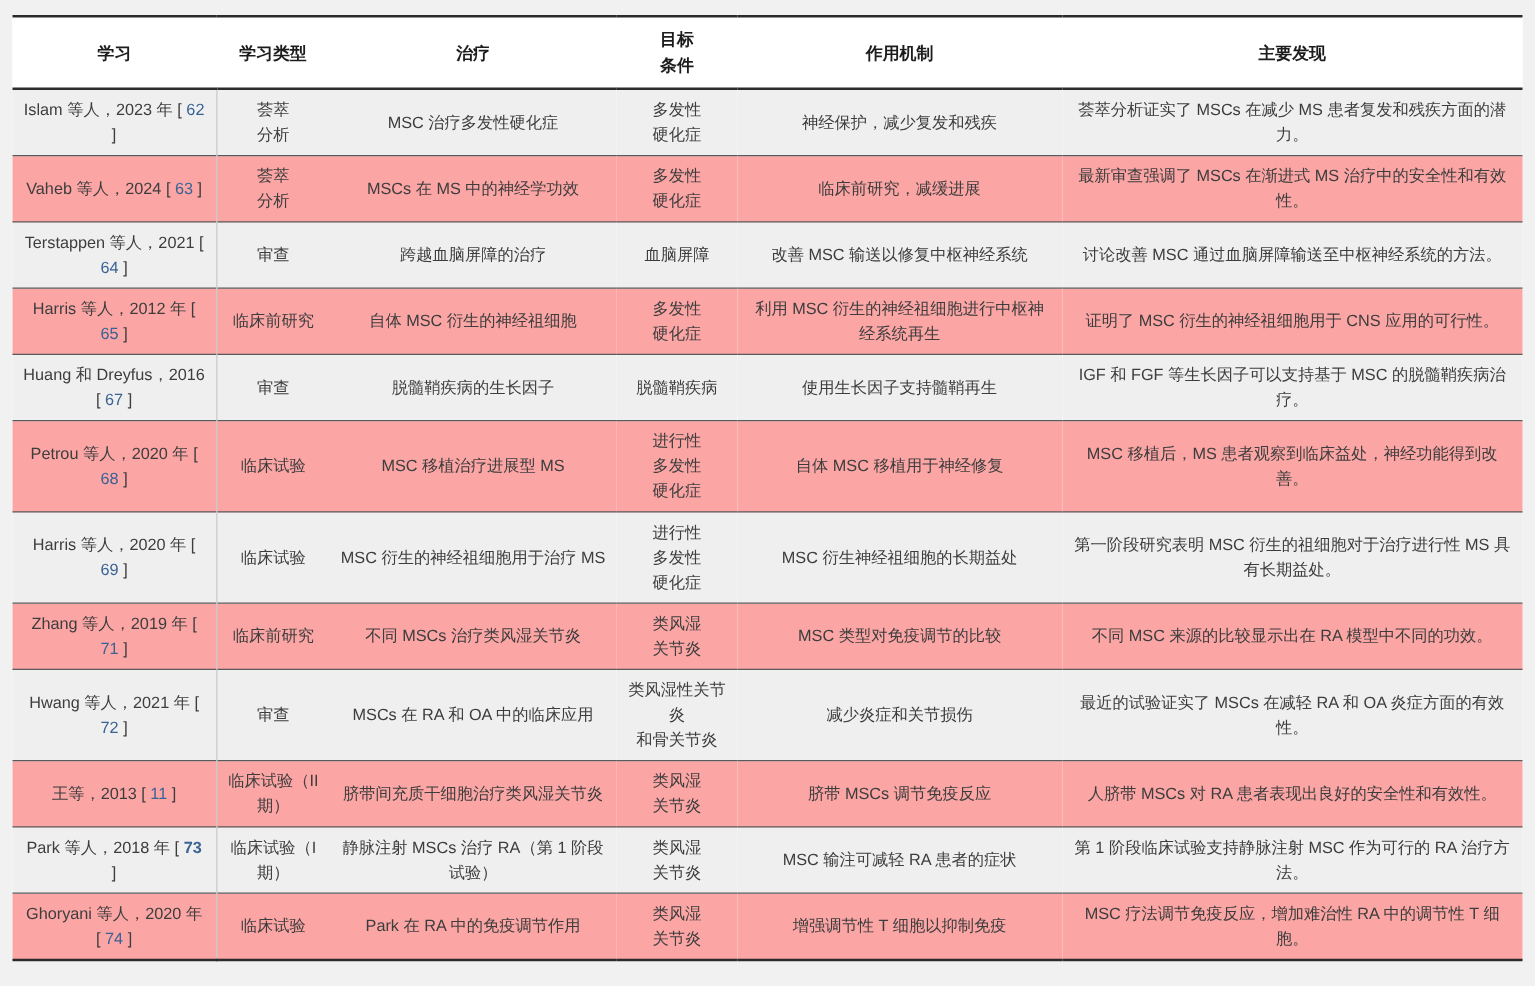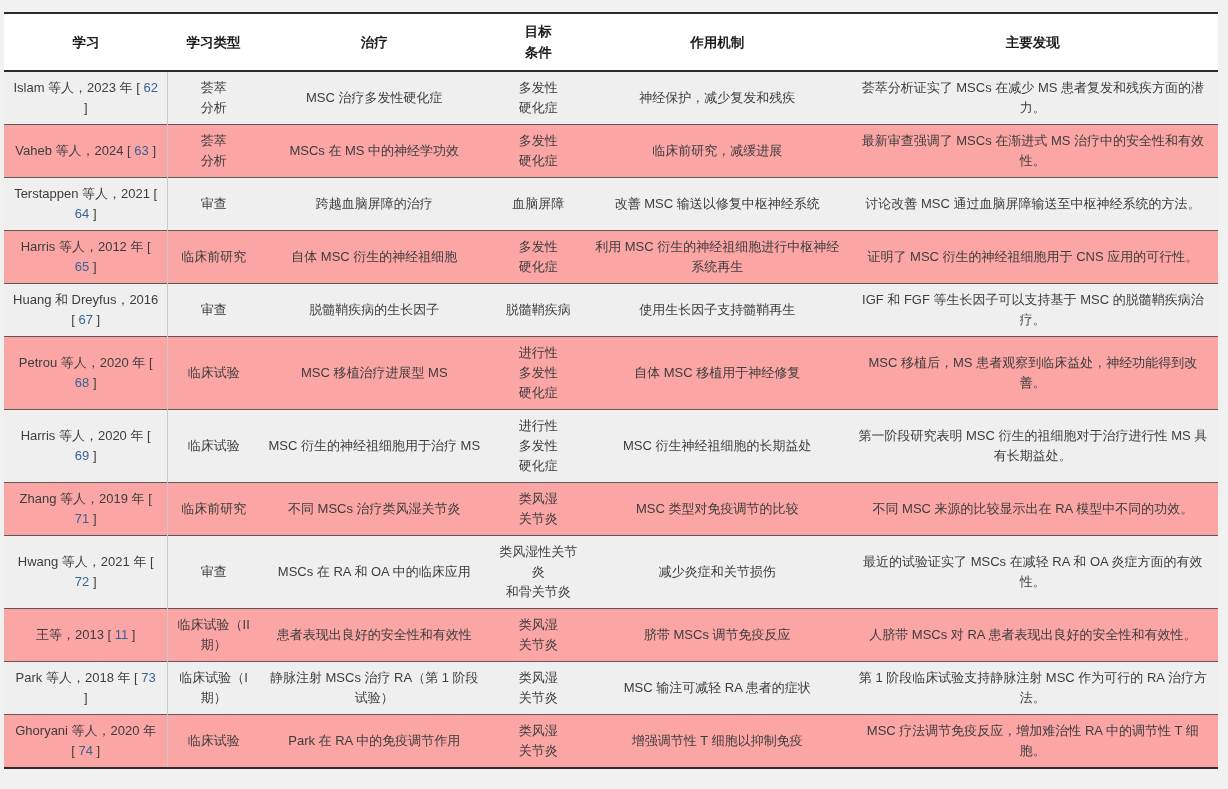--- a/index.html
+++ b/index.html
@@ -4,21 +4,21 @@
 <style>
   * { box-sizing: border-box; margin: 0; padding: 0; }
   html, body {
     width: 1228px;
     background: #f1f1f1;
     font-family: "Liberation Sans", "DejaVu Sans", sans-serif;
   }
   .page {
     width: 1228px;
     height: 789px;
-    padding: 12px 10px 11px 4px;
+    padding: 12px 10px 11px 10px;
     background: #f1f1f1;
   }
   table.studies {
     width: 100%;
     border-collapse: collapse;
     background: #ffffff;
     border-top: 2px solid #2b2b2b;
     border-bottom: 2px solid #2b2b2b;
     table-layout: fixed;
   }
@@ -165,29 +165,29 @@
     <td>类风湿性关节炎
 和骨关节炎</td>
     <td>减少炎症和关节损伤</td>
     <td>最近的试验证实了 MSCs 在减轻 RA 和 OA 炎症方面的有效性。</td>
   </tr>
 
   <tr class="data-row">
     <td><span>王等，2013 [ </span><a class="ref" href="#" style="color: rgb(58, 99, 148);">11</a><span> ]</span></td>
     <td>临床试验（II
 期）</td>
-    <td>患者表现出良好的安全性和有效性</td>
+    <td>脐带间充质干细胞治疗类风湿关节炎</td>
     <td>类风湿
 关节炎</td>
     <td>脐带 MSCs 调节免疫反应</td>
     <td>人脐带 MSCs 对 RA 患者表现出良好的安全性和有效性。</td>
   </tr>
 
   <tr class="data-row stripe">
-    <td><span>Park 等人，2018 年 [ </span><a class="ref" href="#" style="color: rgb(58, 99, 148);">73</a><span> ]</span></td>
+    <td><span>Park 等人，2018 年 [ </span><a class="ref" href="#" style="color: rgb(58, 99, 148); font-weight: bold;">73</a><span> ]</span></td>
     <td>临床试验（I
 期）</td>
     <td>静脉注射 MSCs 治疗 RA（第 1 阶段试验）</td>
     <td>类风湿
 关节炎</td>
     <td>MSC 输注可减轻 RA 患者的症状</td>
     <td>第 1 阶段临床试验支持静脉注射 MSC 作为可行的 RA 治疗方法。</td>
   </tr>
 
   <tr class="data-row">

